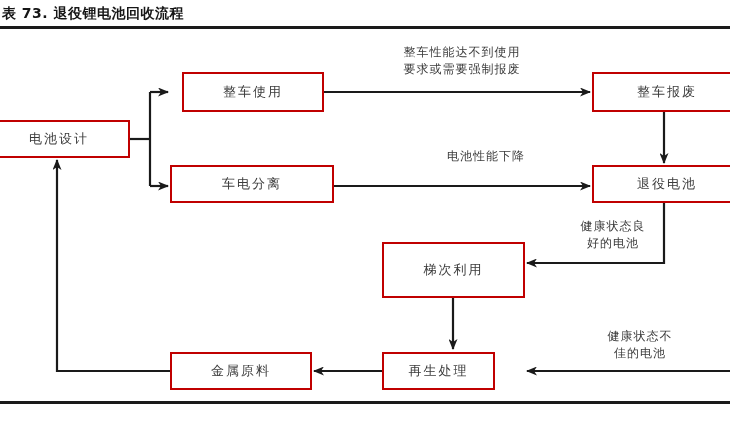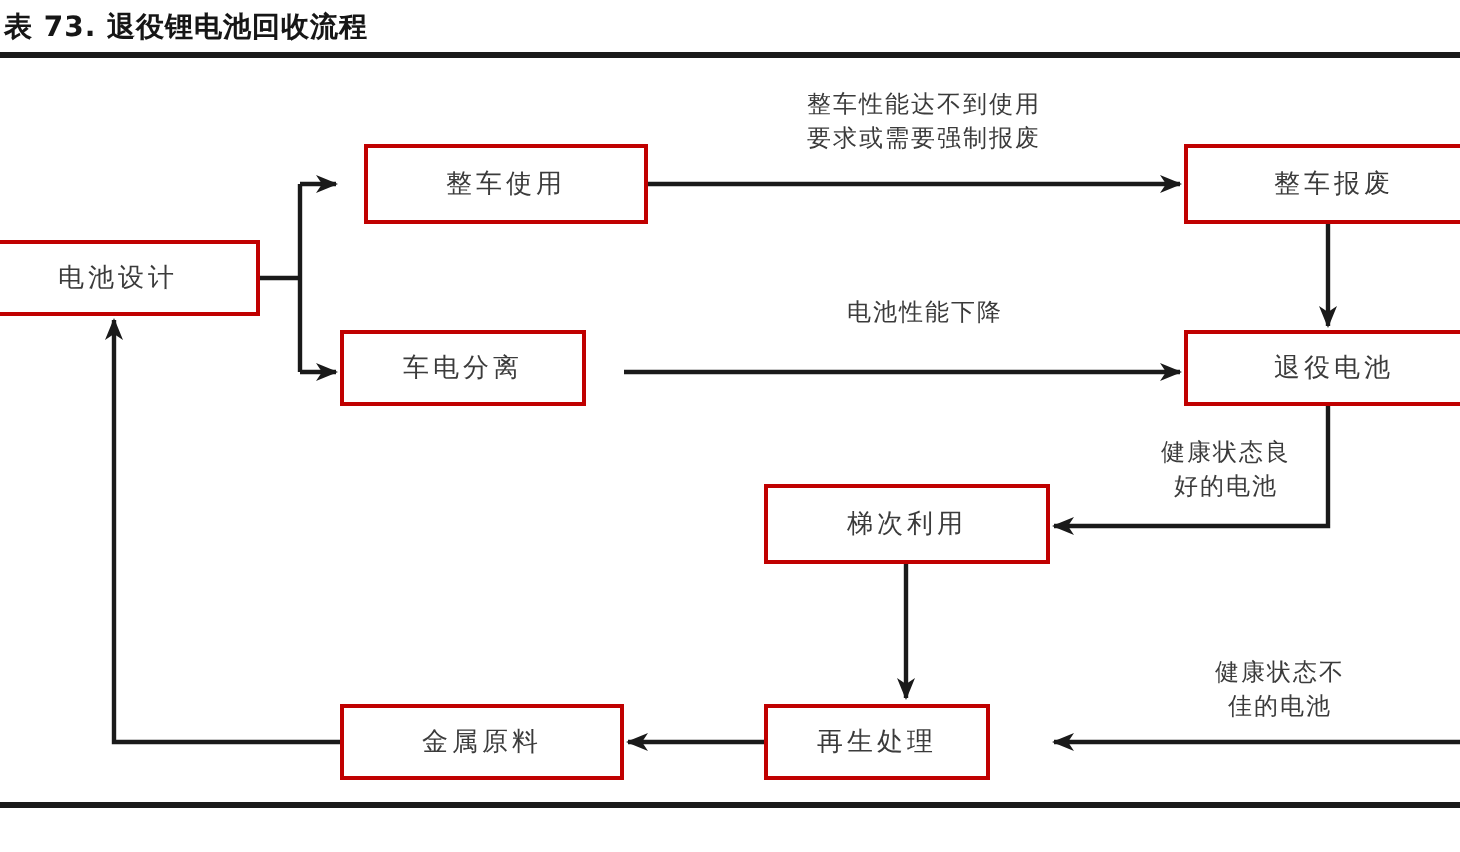--- a/index.html
+++ b/index.html
@@ -95,42 +95,42 @@
         <path d="M170,341 L57,341 L57,130" marker-end="url(#arrow)"></path>
       </g>
     </svg>
 
     <div class="node" style="left:-12px;top:90px;width:142px;height:38px;">
       <span>电池设计</span>
     </div>
     <div class="node" style="left:170px;top:42px;width:142px;height:40px;margin-left:12px;">
       <span>整车使用</span>
     </div>
-    <div class="node" style="left:170px;top:135px;width:123px;height:38px;">
+    <div class="node" style="left:170px;top:135px;width:164px;height:38px;">
       <span>车电分离</span>
     </div>
     <div class="node" style="left:592px;top:42px;width:150px;height:40px;">
       <span>整车报废</span>
     </div>
     <div class="node" style="left:592px;top:135px;width:150px;height:38px;">
       <span>退役电池</span>
     </div>
-    <div class="node" style="left:382px;top:212px;width:143px;height:40px;">
+    <div class="node" style="left:382px;top:212px;width:143px;height:56px;">
       <span>梯次利用</span>
     </div>
     <div class="node" style="left:382px;top:322px;width:113px;height:38px;">
       <span>再生处理</span>
     </div>
     <div class="node" style="left:170px;top:322px;width:142px;height:38px;justify-content:center;">
       <span>金属原料</span>
     </div>
 
     <div class="edge-label" style="left:362px;top:14px;width:200px;">整车性能达不到使用
 要求或需要强制报废</div>
-    <div class="edge-label" style="left:400px;top:118px;width:125px;">电池性能下降</div>
+    <div class="edge-label" style="left:400px;top:118px;width:125px;text-align:right;">电池性能下降</div>
     <div class="edge-label" style="left:563px;top:188px;width:100px;">健康状态良
 好的电池</div>
     <div class="edge-label" style="left:590px;top:298px;width:100px;">健康状态不
 佳的电池</div>
 
   </div>
 
   <div class="rule-bottom"></div>
 
 </div>

